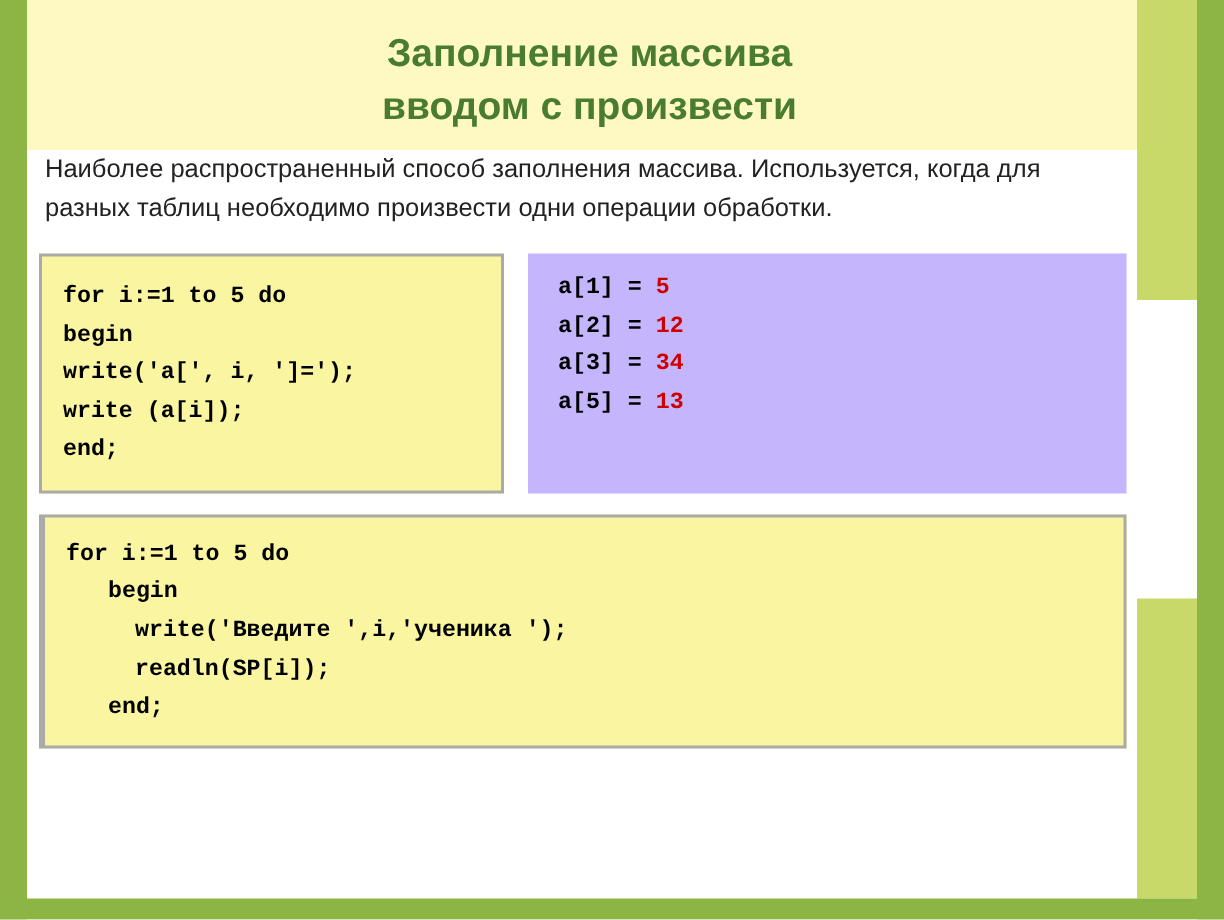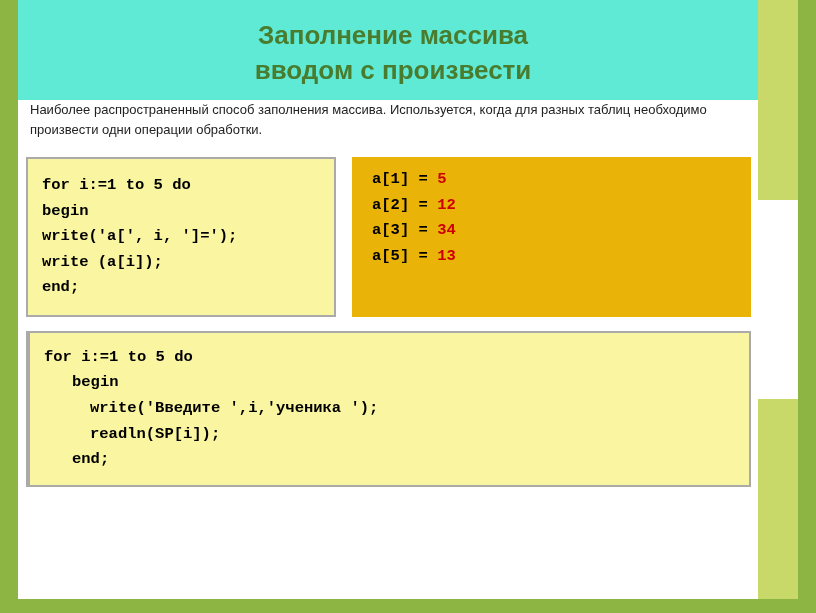--- a/index.html
+++ b/index.html
@@ -71,21 +71,21 @@
       background: #c8d96a;
       z-index: 4;
     }
 
     
     .title-area {
       position: absolute;
       top: 0;
       left: 18px;
       right: 58px;
-      background: #5eead4;
+      background: #fef9c3;
       padding: 18px 20px 12px 30px;
       z-index: 3;
     }
 
     .title-text {
       font-size: 26px;
       font-weight: bold;
       color: #4a7c2f;
       text-align: center;
       line-height: 1.35;
@@ -96,21 +96,21 @@
       position: absolute;
       top: 100px;
       left: 26px;
       right: 65px;
       bottom: 18px;
       z-index: 3;
     }
 
     
     .description {
-      font-size: 13px;
+      font-size: 17px;
       color: #222;
       line-height: 1.5;
       margin-bottom: 18px;
       padding-left: 4px;
     }
 
     
     .code-row {
       display: flex;
       gap: 16px;
@@ -126,21 +126,21 @@
       font-size: 15.5px;
       color: #000;
       font-weight: bold;
       flex: 0 0 310px;
       min-height: 140px;
       line-height: 1.65;
     }
 
     
     .code-block-right {
-      background: #eab308;
+      background: #c4b5fd;
       border: none;
       padding: 10px 10px 10px 20px;
       font-family: 'Courier New', Courier, monospace;
       font-size: 15.5px;
       font-weight: bold;
       flex: 1;
       line-height: 1.65;
     }
 
     .val-label {

